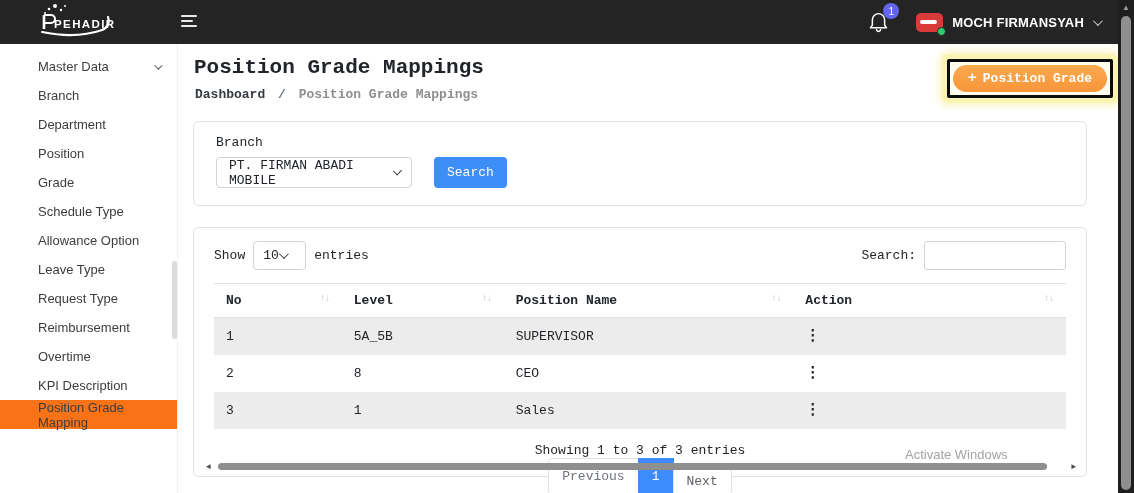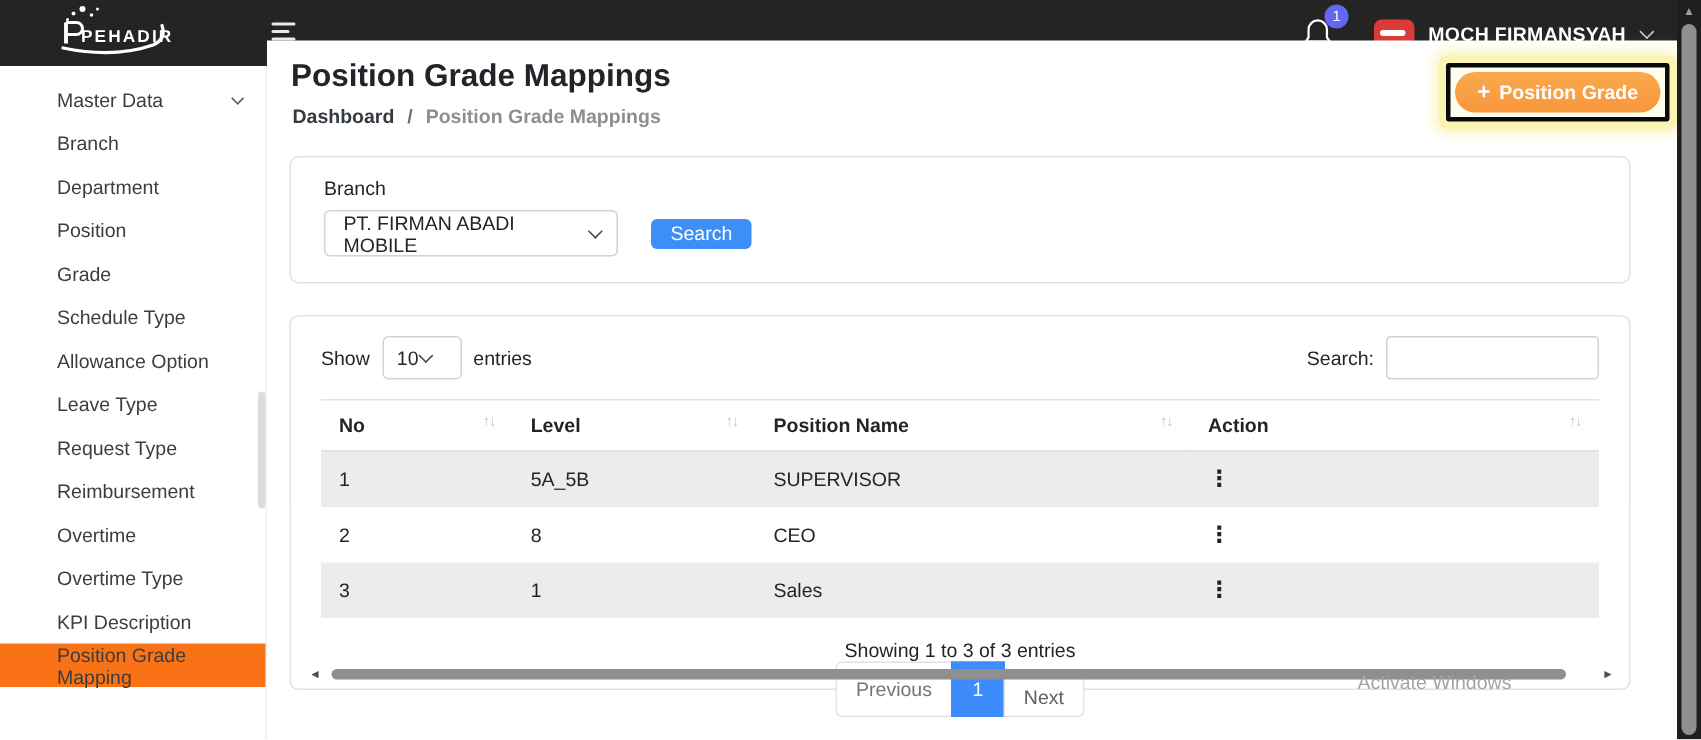--- a/index.html
+++ b/index.html
@@ -28,42 +28,42 @@
   .chev.dark { border-color:#444; }
 
   
   .sidebar { position:absolute; left:0; top:44px; width:178px; height:449px; background:#fff; border-right:1px solid #f0f0f0; padding-top:8px; }
   .side-item { position:relative; height:29px; display:flex; align-items:center; padding-left:38px; font-size:13px; color:#3d3d3d; cursor:pointer; }
   .side-item .chev { position:absolute; right:17px; width:6px; height:6px; border-color:#555; }
   .side-item.active { background:#f97316; }
   .side-scroll-thumb { position:absolute; right:0; top:217px; width:5px; height:78px; background:#dcdcdc; border-radius:3px; }
 
   
-  .main { position:absolute; left:178px; top:27px; width:940px; height:449px; background:#fff; }
+  .main { position:absolute; left:178px; top:44px; width:940px; height:449px; background:#fff;font-family:Liberation Mono, monospace; }
   .page-title { position:absolute; left:16px; top:12px; font-size:21px; font-weight:700; color:#212529; }
   .breadcrumb { position:absolute; left:17px; top:43px; font-size:13px; }
   .bc-home { color:#343a40; font-weight:700; }
   .bc-sep { color:#6c757d; margin:0 5px; font-weight:600; }
   .bc-current { color:#8e8e8e; font-weight:600; }
 
   .add-box { position:absolute; right:5px; top:15px; border:3px solid #0b0b0b; background:#fffdee; padding:3px;
              box-shadow:0 0 0 5px #f9f3b4, 0 0 9px 7px #f9f3b4; border-radius:2px; }
   .btn-orange { display:flex; align-items:center; gap:6px; background:linear-gradient(180deg,#faa94f,#f8963a);
                 border:none; border-radius:15px; padding:6px 15px; color:#fff; font-size:13px; font-weight:700; cursor:pointer;
                 font-family:inherit; }
   .btn-orange .plus { font-size:15px; font-weight:700; line-height:1; }
 
   .card { position:absolute; background:#fff; border:1px solid #dee2e6; border-radius:6px; }
   .filter-card { left:15px; top:77px; width:894px; height:85px; padding:13px 22px; }
   .field-label { font-size:13px; color:#212529; margin-bottom:7px; }
   .filter-row { display:flex; align-items:center; gap:22px; }
   .fake-select { display:flex; align-items:center; justify-content:flex-start; border:1px solid #ced4da; border-radius:4px;
                  height:31px; padding:0 12px; font-size:13px; color:#212529; background:#fff; cursor:pointer; }
   .branch-select { width:196px; }
-  .btn-blue { background:#3e8ef7; color:#fff; border:none; border-radius:4px; height:20px; padding:0 13px;
+  .btn-blue { background:#3e8ef7; color:#fff; border:none; border-radius:4px; height:31px; padding:0 13px;
               font-size:13px; cursor:pointer; font-family:inherit; }
 
   .table-card { left:15px; top:183px; width:894px; height:250px; padding:13px 20px; }
   .tbl-controls { display:flex; align-items:center; justify-content:space-between; }
   .show-group { display:flex; align-items:center; gap:8px; font-size:13px; color:#212529; }
   .len-select { width:53px; height:29px; padding:0 9px; }
   .search-group { display:flex; align-items:center; gap:8px; font-size:13px; color:#212529; }
   .search-input { width:142px; height:29px; border:1px solid #ced4da; border-radius:3px; padding:0 8px; font-size:13px; font-family:inherit; }
 
   table.data { width:100%; border-collapse:collapse; margin-top:13px; font-size:13px; color:#212529; }
@@ -166,23 +166,20 @@
       <span>Leave Type</span>
     </div>
     <div class="side-item">
       <span>Request Type</span>
     </div>
     <div class="side-item">
       <span>Reimbursement</span>
     </div>
     <div class="side-item">
       <span>Overtime</span>
-    </div>
-    <div class="side-item">
-      <span>Overtime Type</span>
     </div>
     <div class="side-item">
       <span>KPI Description</span>
     </div>
     <div class="side-item active">
       <span>Position Grade Mapping</span>
     </div>
     <div class="side-scroll-thumb"></div>
   </div>
 

